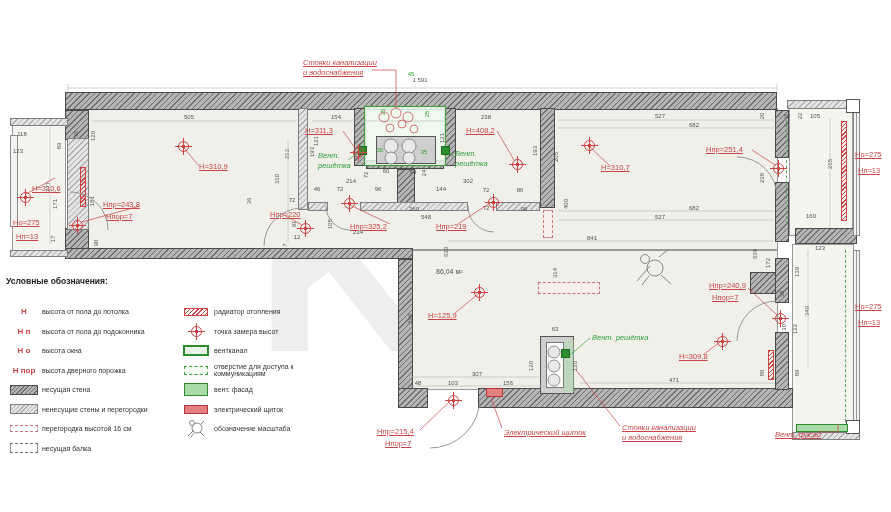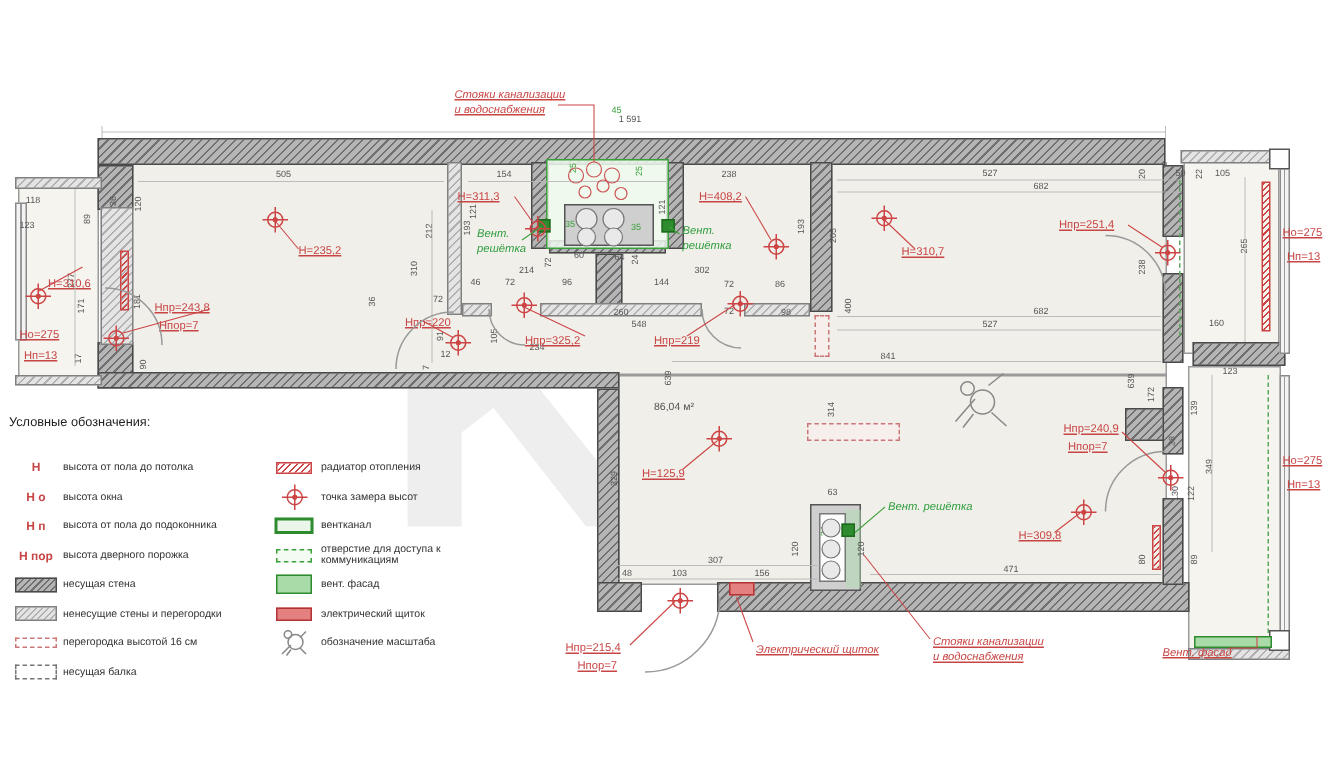--- a/index.html
+++ b/index.html
@@ -42,21 +42,21 @@
   .green-label{position:absolute;font-size:7.5px;color:#2f9e3f;font-style:italic;white-space:pre-line;line-height:1.3;}
   .gdim{position:absolute;font-size:6px;color:#3aa03a;white-space:nowrap;transform:translate(-50%,-50%);}
   .gdim.rot{transform:translate(-50%,-50%) rotate(-90deg);}
   .mpoint{position:absolute;width:9px;height:9px;margin-left:-4.5px;margin-top:-4.5px;
     border:1.5px solid #cc4444;border-radius:50%;
     background:radial-gradient(circle at 50% 50%,#cc4444 0 1.5px,transparent 2px);}
   .mpoint::before{content:"";position:absolute;left:-4px;right:-4px;top:50%;border-top:1px solid #cc4444;}
   .mpoint::after{content:"";position:absolute;top:-4px;bottom:-4px;left:50%;border-left:1px solid #cc4444;}
   
   .legend{position:absolute;left:6px;top:276px;width:330px;}
-  .legend-heading{font-size:8.5px;font-weight:normal;color:#222;margin-bottom:10px;}
+  .legend-heading{font-size:8.5px;font-weight:bold;color:#222;margin-bottom:10px;}
   .lcol{position:absolute;top:26px;}
   .lcol.c1{left:0;width:168px;}
   .lcol.c2{left:172px;width:158px;}
   .lrow{display:flex;align-items:center;height:19.5px;}
   .lsym{width:36px;flex:0 0 36px;display:flex;justify-content:center;align-items:center;}
   .lsym .htxt{color:#c84545;font-size:8px;font-weight:bold;}
   .llab{font-size:7px;color:#333;}
   .sw-lb{width:26px;height:8px;border:1px solid #4a4a4a;background:#b5b5b5;
     background-image:repeating-linear-gradient(135deg,rgba(55,55,55,.55) 0 1px,transparent 1px 3px);}
   .sw-p{width:26px;height:8px;border:1px solid #808080;background:#e4e4e4;
@@ -222,21 +222,21 @@
       <div class="gdim" style="left: 424px; top: 152px;">35</div>
       <div class="gdim rot" style="left: 550px; top: 354px;">34</div>
       <div class="gdim rot" style="left: 556px; top: 380px;">30</div>
       <div class="red-label it" style="left: 303px; top: 58px;">Стояки канализации
 и водоснабжения</div>
       <div class="red-label" style="left: 32px; top: 184px;">H=310,6</div>
       <div class="red-label" style="left: 13px; top: 218px;">Hо=275</div>
       <div class="red-label" style="left: 16px; top: 232px;">Hп=13</div>
       <div class="red-label" style="left: 103px; top: 200px;">Hпр=243,8</div>
       <div class="red-label" style="left: 106px; top: 212px;">Hпор=7</div>
-      <div class="red-label" style="left: 199px; top: 162px;">H=235,2</div>
+      <div class="red-label" style="left: 199px; top: 162px;">H=310,9</div>
       <div class="red-label" style="left: 246px; top: 210px; padding-left: 24px;">Hпр=220</div>
       <div class="red-label" style="left: 305px; top: 126px;">H=311,3</div>
       <div class="red-label" style="left: 350px; top: 222px;">Hпр=325,2</div>
       <div class="red-label" style="left: 436px; top: 222px;">Hпр=219</div>
       <div class="red-label" style="left: 466px; top: 126px;">H=408,2</div>
       <div class="red-label" style="left: 601px; top: 163px;">H=310,7</div>
       <div class="red-label" style="left: 706px; top: 145px;">Hпр=251,4</div>
       <div class="red-label" style="left: 855px; top: 150px;">Hо=275</div>
       <div class="red-label" style="left: 858px; top: 166px;">Hп=13</div>
       <div class="red-label" style="left: 428px; top: 311px;">H=125,9</div>
@@ -351,29 +351,29 @@
     <div class="legend-heading">Условные обозначения:</div>
     <div class="lcol c1" id="legend-left">
         <div class="lrow">
           <div class="lsym">
             <span class="htxt">H</span>
           </div>
           <div class="llab">высота от пола до потолка</div>
         </div>
         <div class="lrow">
           <div class="lsym">
+            <span class="htxt">H п</span>
+          </div>
+          <div class="llab">высота от пола до подоконника</div>
+        </div>
+        <div class="lrow">
+          <div class="lsym">
             <span class="htxt">H о</span>
           </div>
           <div class="llab">высота окна</div>
-        </div>
-        <div class="lrow">
-          <div class="lsym">
-            <span class="htxt">H п</span>
-          </div>
-          <div class="llab">высота от пола до подоконника</div>
         </div>
         <div class="lrow">
           <div class="lsym">
             <span class="htxt">H пор</span>
           </div>
           <div class="llab">высота дверного порожка</div>
         </div>
         <div class="lrow">
           <div class="lsym">
             <div class="sw-lb"></div>

